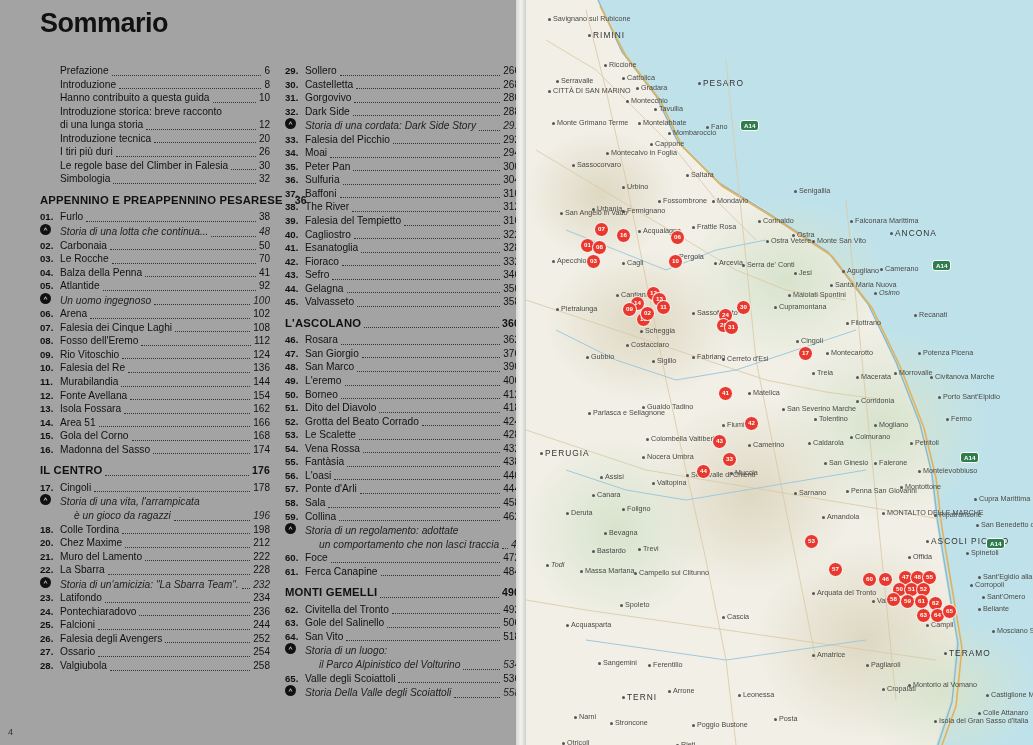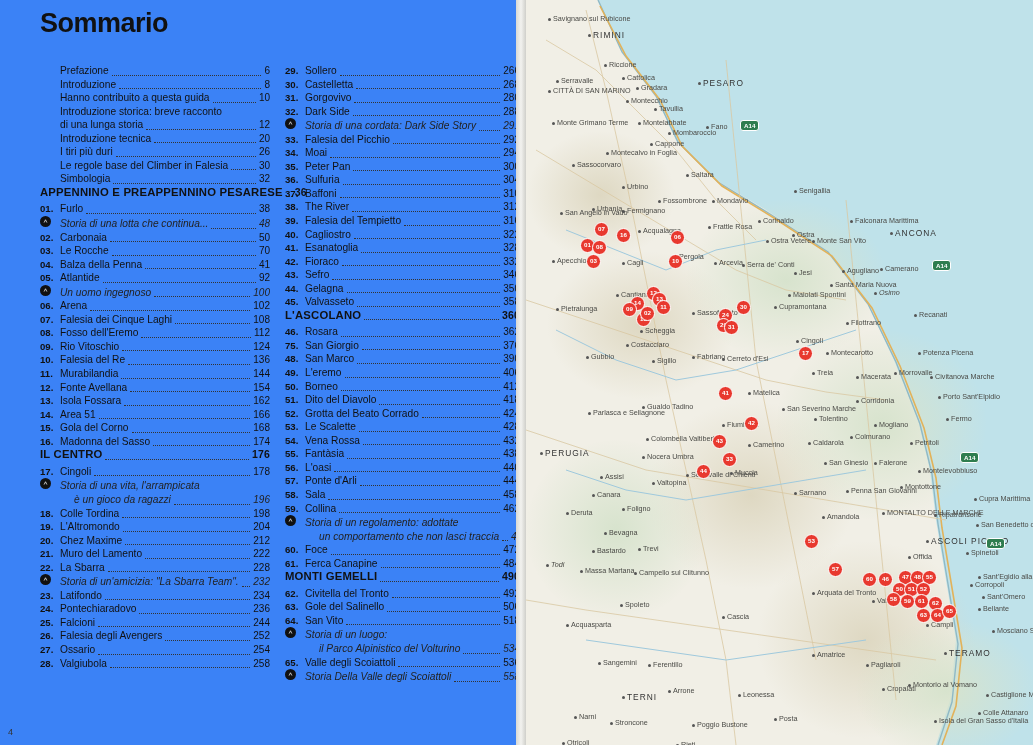--- a/index.html
+++ b/index.html
@@ -7,21 +7,21 @@
     width:1033px;height:745px;overflow:hidden;
     background:#ffffff;
     font-family:"Liberation Sans", sans-serif;
     color:#1a1a1a;
   }
   .page{position:relative;width:1033px;height:745px;}
 
   
   .left{
     position:absolute;left:0;top:0;width:584px;height:745px;
-    background:#3b82f6;
+    background:#a3a3a3;
   }
   .title{
     position:absolute;left:40px;top:8px;
     font-size:27px;font-weight:bold;letter-spacing:-0.5px;
     color:#111;
   }
   .col{
     position:absolute;top:64px;
     font-size:10.2px;line-height:13.55px;
     color:#111;
@@ -42,21 +42,21 @@
   .pg{flex:0 0 auto;text-align:right;font-size:10px;}
 
   .row.story{color:#222;font-style:italic;}
   .row.story .lbl{font-style:italic;}
   .row.indent{padding-left:20px;}
   .row.indent2{padding-left:34px;}
 
   .sec{
     display:flex;align-items:flex-end;white-space:nowrap;
     font-weight:bold;font-size:11.3px;letter-spacing:0.2px;
-    margin-top:0;margin-bottom:3px;
+    margin-top:8px;margin-bottom:3px;
   }
   .sec .dots{border-bottom:1px dotted #333;}
   .sec .pg{font-weight:bold;font-size:10.5px;}
 
   .bullet{
     display:inline-block;width:11px;height:11px;border-radius:50%;
     background:#111;color:#fff;font-size:7px;line-height:11px;
     text-align:center;margin-right:5px;flex:0 0 11px;
     font-style:normal;font-weight:bold;
   }
@@ -324,26 +324,20 @@
           <span class="dots"></span>
           <span class="pg">196</span>
         </div>
         <div class="row">
           <span class="num">18.</span>
           <span class="lbl">Colle Tordina</span>
           <span class="dots"></span>
           <span class="pg">198</span>
         </div>
         <div class="row">
-          <span class="num">19.</span>
-          <span class="lbl">L'Altromondo</span>
-          <span class="dots"></span>
-          <span class="pg">204</span>
-        </div>
-        <div class="row">
           <span class="num">20.</span>
           <span class="lbl">Chez Maxime</span>
           <span class="dots"></span>
           <span class="pg">212</span>
         </div>
         <div class="row">
           <span class="num">21.</span>
           <span class="lbl">Muro del Lamento</span>
           <span class="dots"></span>
           <span class="pg">222</span>
@@ -517,21 +511,21 @@
           <span class="dots"></span>
           <span class="pg">360</span>
         </div>
         <div class="row">
           <span class="num">46.</span>
           <span class="lbl">Rosara</span>
           <span class="dots"></span>
           <span class="pg">362</span>
         </div>
         <div class="row">
-          <span class="num">75.</span>
+          <span class="num">47.</span>
           <span class="lbl">San Giorgio</span>
           <span class="dots"></span>
           <span class="pg">376</span>
         </div>
         <div class="row">
           <span class="num">48.</span>
           <span class="lbl">San Marco</span>
           <span class="dots"></span>
           <span class="pg">390</span>
         </div>
@@ -736,21 +730,21 @@
         <div class="city" style="left: 46px; top: 160px;"><span class="dot"></span><span>Sassocorvaro</span></div>
         <div class="city" style="left: 96px; top: 182px;"><span class="dot"></span><span>Urbino</span></div>
         <div class="city" style="left: 160px; top: 170px;"><span class="dot"></span><span>Saltara</span></div>
         <div class="city" style="left: 268px; top: 186px;"><span class="dot"></span><span>Senigallia</span></div>
         <div class="city" style="left: 132px; top: 196px;"><span class="dot"></span><span>Fossombrone</span></div>
         <div class="city" style="left: 186px; top: 196px;"><span class="dot"></span><span>Mondavio</span></div>
         <div class="city" style="left: 96px; top: 206px;"><span class="dot"></span><span>Fermignano</span></div>
         <div class="city" style="left: 34px; top: 208px;"><span class="dot"></span><span>San Angelo in Vado</span></div>
         <div class="city" style="left: 66px; top: 204px;"><span class="dot"></span><span>Urbania</span></div>
         <div class="city" style="left: 112px; top: 226px;"><span class="dot"></span><span>Acqualagna</span></div>
-        <div class="city" style="left: 182px; top: 222px; text-align: right;"><span class="dot"></span><span>Frattle Rosa</span></div>
+        <div class="city" style="left: 166px; top: 222px; text-align: right;"><span class="dot"></span><span>Frattle Rosa</span></div>
         <div class="city" style="left: 232px; top: 216px;"><span class="dot"></span><span>Corinaldo</span></div>
         <div class="city" style="left: 266px; top: 230px;"><span class="dot"></span><span>Ostra</span></div>
         <div class="city" style="left: 324px; top: 216px;"><span class="dot"></span><span>Falconara Marittima</span></div>
         <div class="city mid" style="left: 364px; top: 228px;"><span class="dot"></span><span>ANCONA</span></div>
         <div class="city" style="left: 148px; top: 252px;"><span class="dot"></span><span>Pergola</span></div>
         <div class="city" style="left: 240px; top: 236px;"><span class="dot"></span><span>Ostra Vetere</span></div>
         <div class="city" style="left: 286px; top: 236px;"><span class="dot"></span><span>Monte San Vito</span></div>
         <div class="city" style="left: 26px; top: 256px;"><span class="dot"></span><span>Apecchio</span></div>
         <div class="city" style="left: 96px; top: 258px;"><span class="dot"></span><span>Cagli</span></div>
         <div class="city" style="left: 188px; top: 258px;"><span class="dot"></span><span>Arcevia</span></div>

